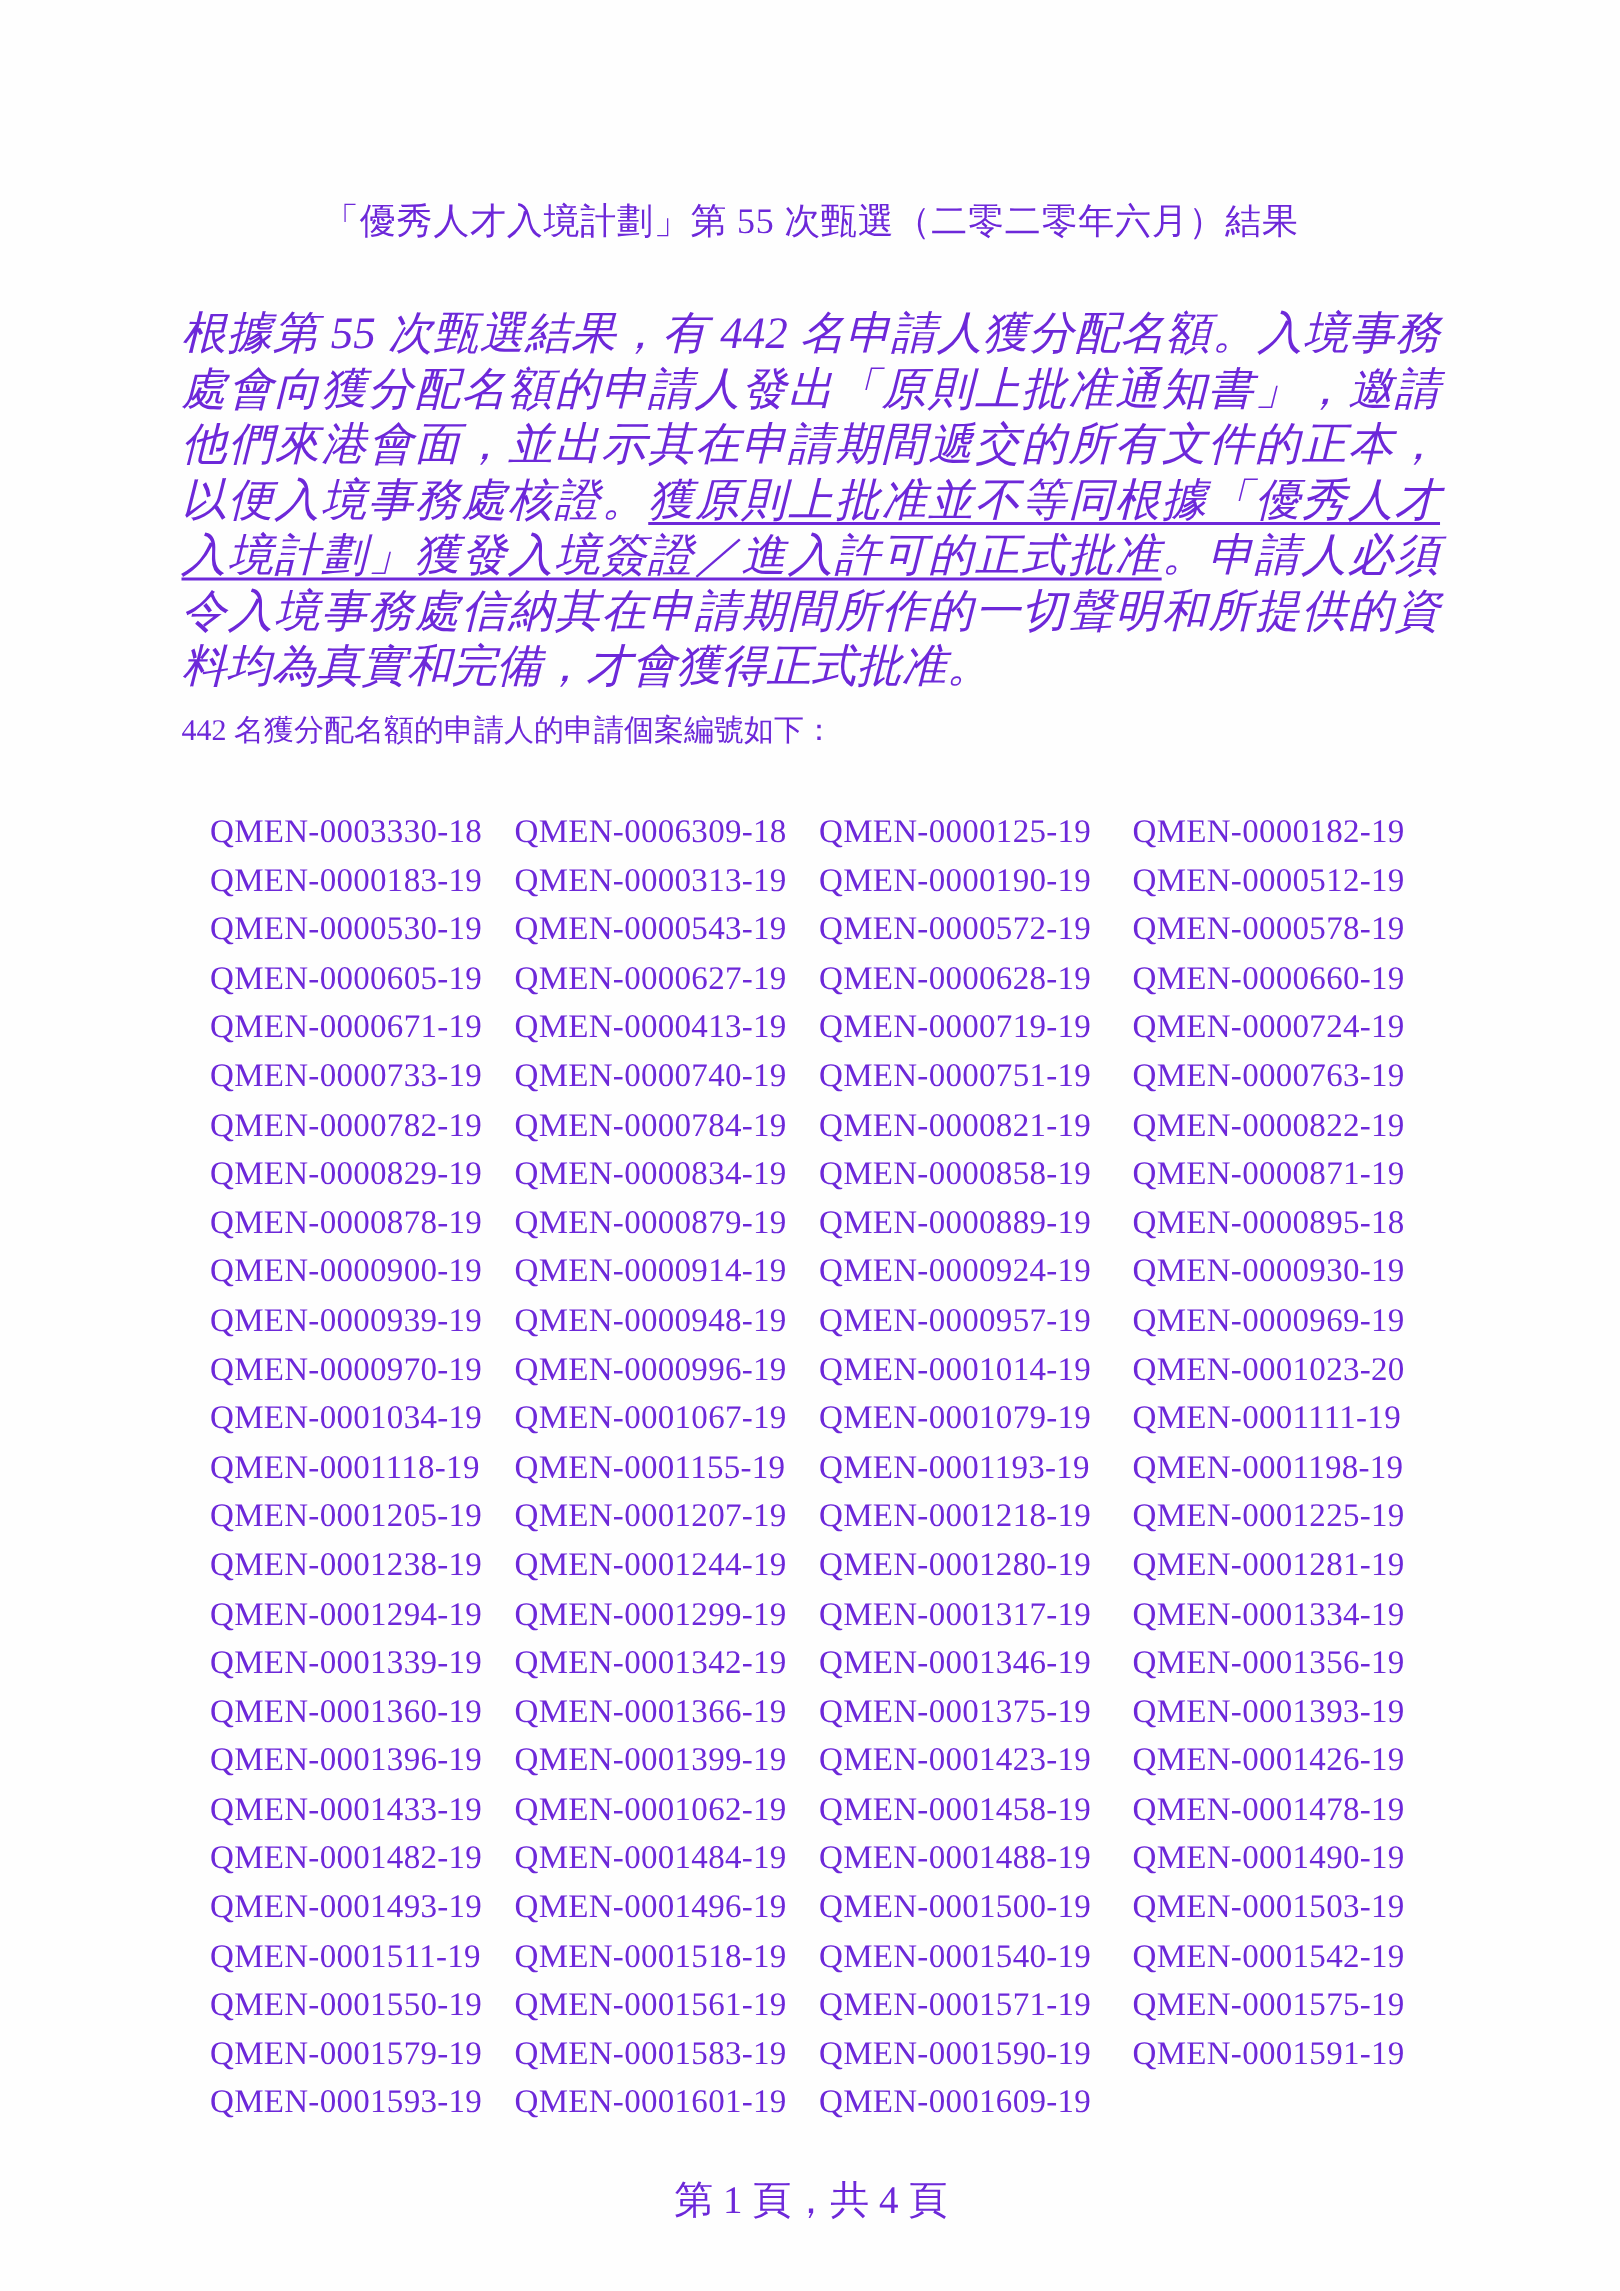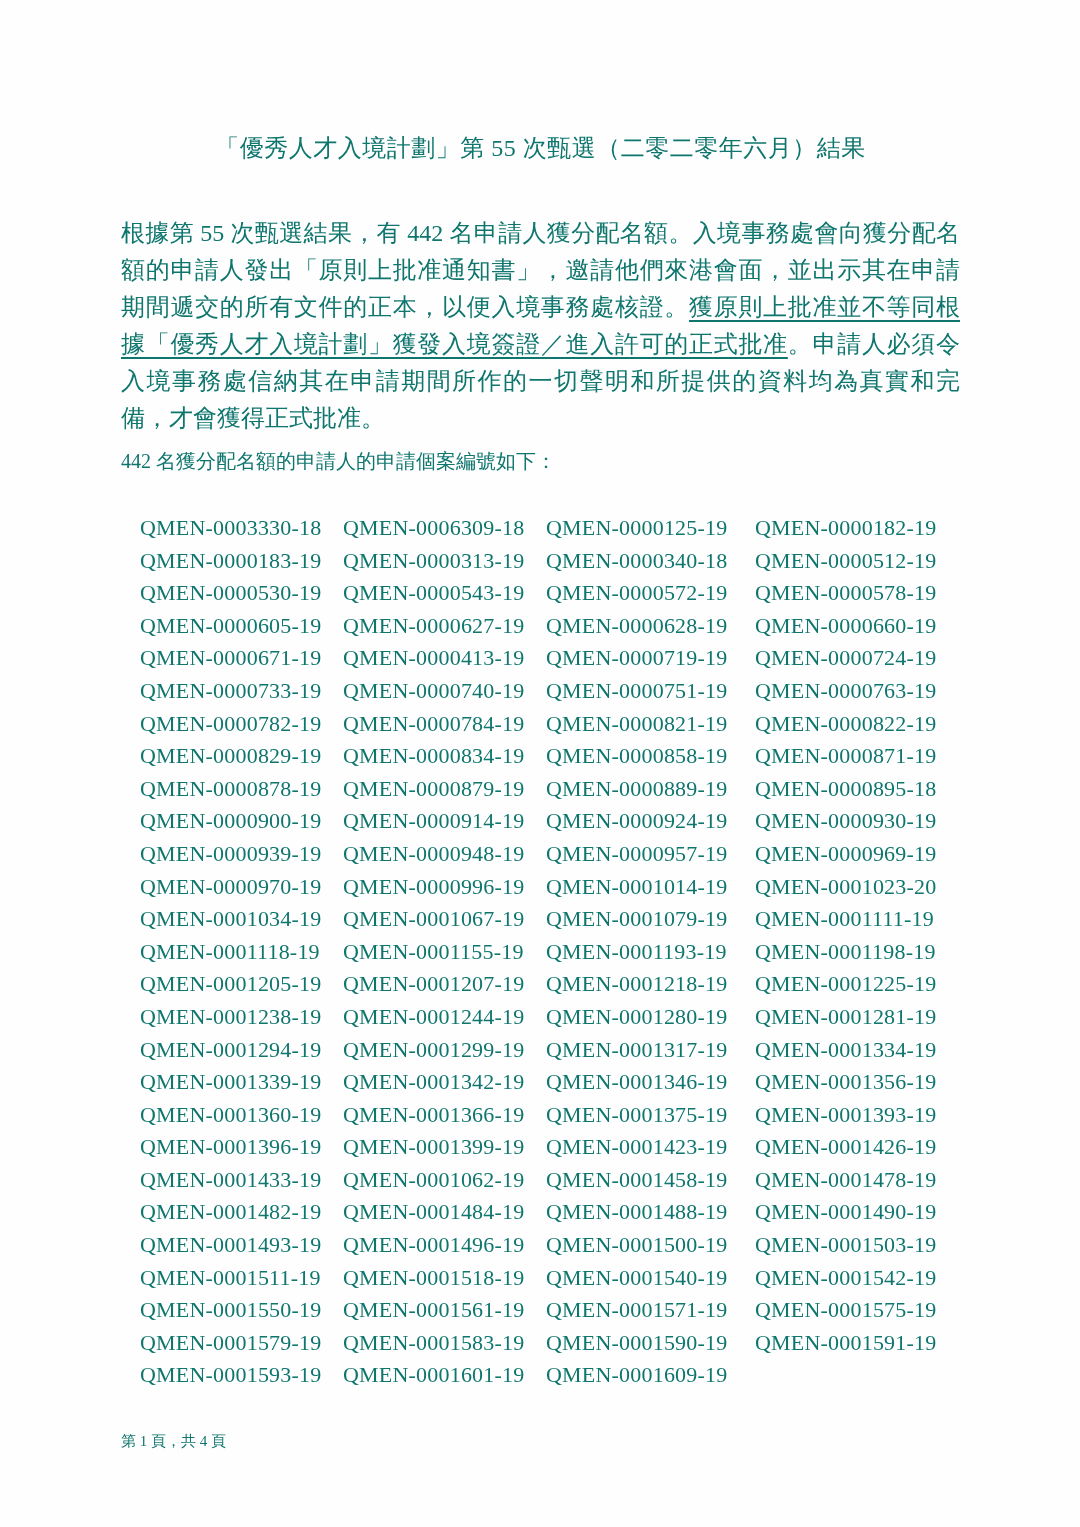--- a/index.html
+++ b/index.html
@@ -6,41 +6,42 @@
     margin: 0;
     padding: 0;
     background: #ffffff;
   }
   .page {
     position: relative;
     width: 1080px;
     height: 1527px;
     margin: 0 auto;
     background: #fefefe;
-    color: #0f766e;
+    color: #6d28d9;
     font-family: "Liberation Serif", "DejaVu Serif", serif;
     box-sizing: border-box;
     padding: 130px 120px 0 121px;
     overflow: hidden;
   }
   .doc-title {
     margin: 0;
     font-size: 24px;
     font-weight: normal;
     text-align: center;
     line-height: 36px;
     letter-spacing: 0.5px;
     white-space: nowrap;
   }
   .body-text {
-    margin: 49px 0 0 0;
-    font-size: 24px;
+    margin: 38px 0 0 0;
+    font-size: 30px;
     line-height: 37px;
     text-align: justify;
     text-justify: inter-ideograph;
+    font-style: italic;
   }
   .underline {
     text-decoration: underline;
     text-decoration-thickness: 1.5px;
     text-underline-offset: 5px;
   }
   .list-intro {
     margin: 6px 0 0 0;
     font-size: 20px;
     line-height: 37px;
@@ -51,44 +52,44 @@
     grid-template-columns: 203px 203px 209px auto;
   }
   .case-cell {
     font-size: 22px;
     line-height: 32.6px;
     white-space: nowrap;
     letter-spacing: 0.2px;
   }
   .page-footer {
     margin-top: 35px;
-    font-size: 15px;
+    font-size: 26px;
     line-height: 28px;
-    text-align: left;
+    text-align: center;
   }
 </style>
 </head>
 <body>
 
 <div class="page">
 
   <h1 class="doc-title">「優秀人才入境計劃」第 55 次甄選（二零二零年六月）結果</h1>
 
   <p class="body-text"><span>根據第 55 次甄選結果，有 442 名申請人獲分配名額。入境事務處會向獲分配名額的申請人發出「原則上批准通知書」，邀請他們來港會面，並出示其在申請期間遞交的所有文件的正本，以便入境事務處核證。</span><span class="underline">獲原則上批准並不等同根據「優秀人才入境計劃」獲發入境簽證／進入許可的正式批准</span><span>。申請人必須令入境事務處信納其在申請期間所作的一切聲明和所提供的資料均為真實和完備，才會獲得正式批准。</span></p>
 
   <p class="list-intro">442 名獲分配名額的申請人的申請個案編號如下：</p>
 
   <div class="case-grid">
       <div class="case-cell">QMEN-0003330-18</div>
       <div class="case-cell">QMEN-0006309-18</div>
       <div class="case-cell">QMEN-0000125-19</div>
       <div class="case-cell">QMEN-0000182-19</div>
       <div class="case-cell">QMEN-0000183-19</div>
       <div class="case-cell">QMEN-0000313-19</div>
-      <div class="case-cell">QMEN-0000340-18</div>
+      <div class="case-cell">QMEN-0000190-19</div>
       <div class="case-cell">QMEN-0000512-19</div>
       <div class="case-cell">QMEN-0000530-19</div>
       <div class="case-cell">QMEN-0000543-19</div>
       <div class="case-cell">QMEN-0000572-19</div>
       <div class="case-cell">QMEN-0000578-19</div>
       <div class="case-cell">QMEN-0000605-19</div>
       <div class="case-cell">QMEN-0000627-19</div>
       <div class="case-cell">QMEN-0000628-19</div>
       <div class="case-cell">QMEN-0000660-19</div>
       <div class="case-cell">QMEN-0000671-19</div>

